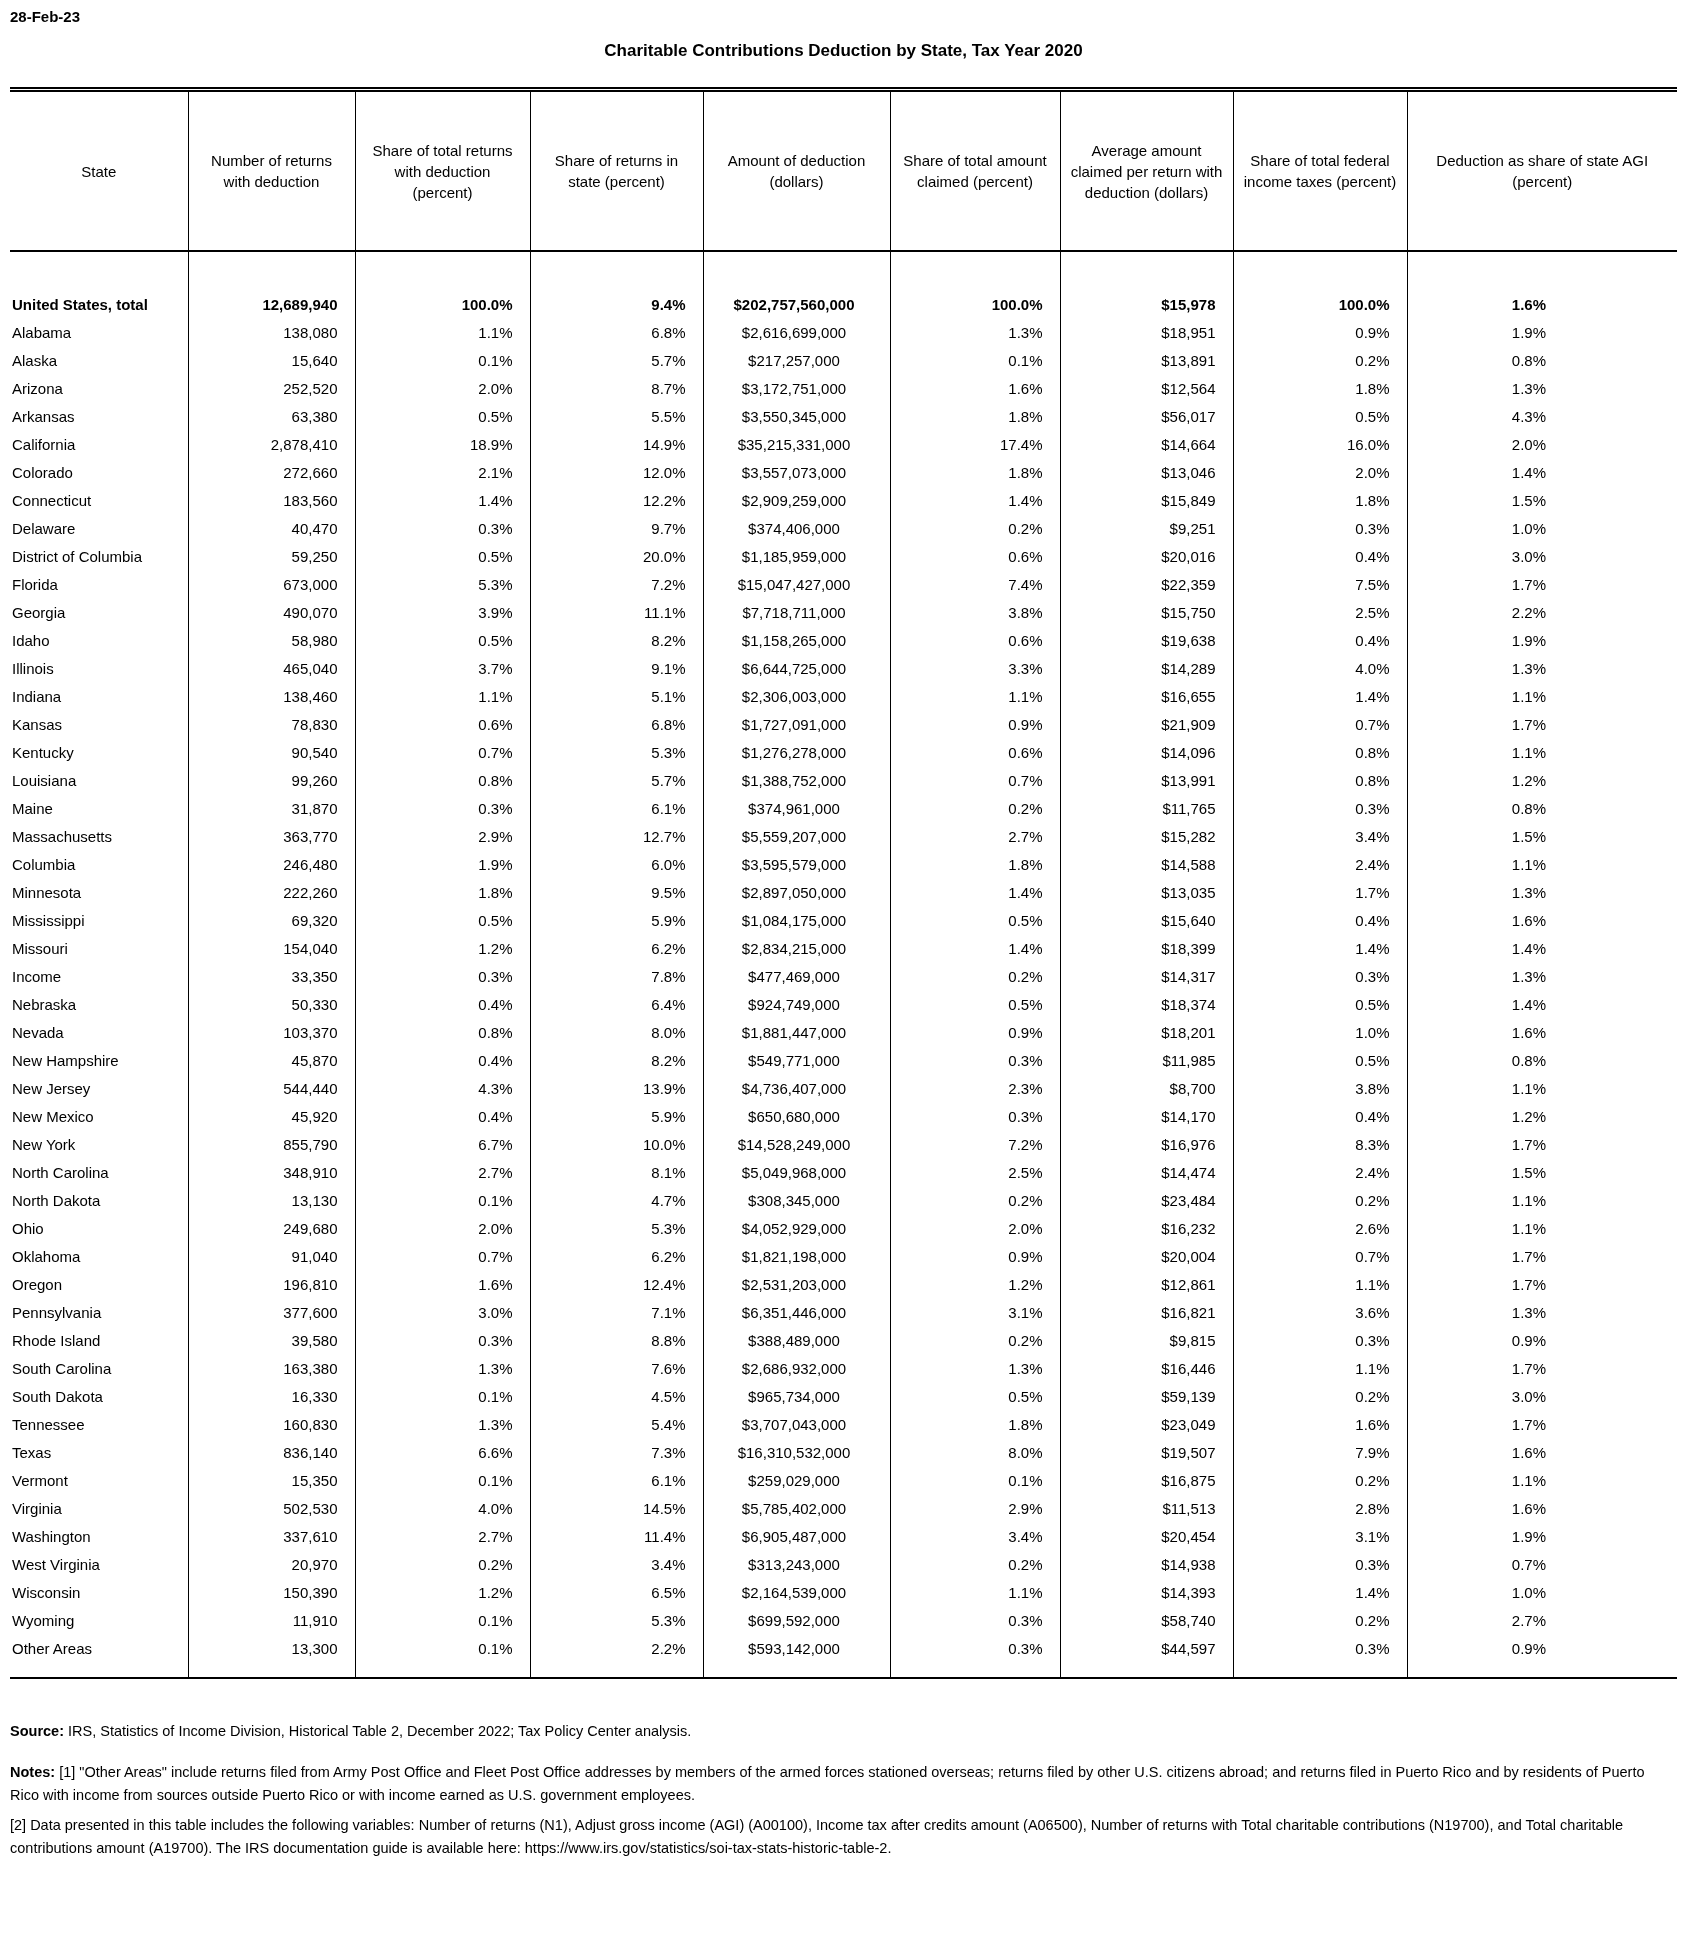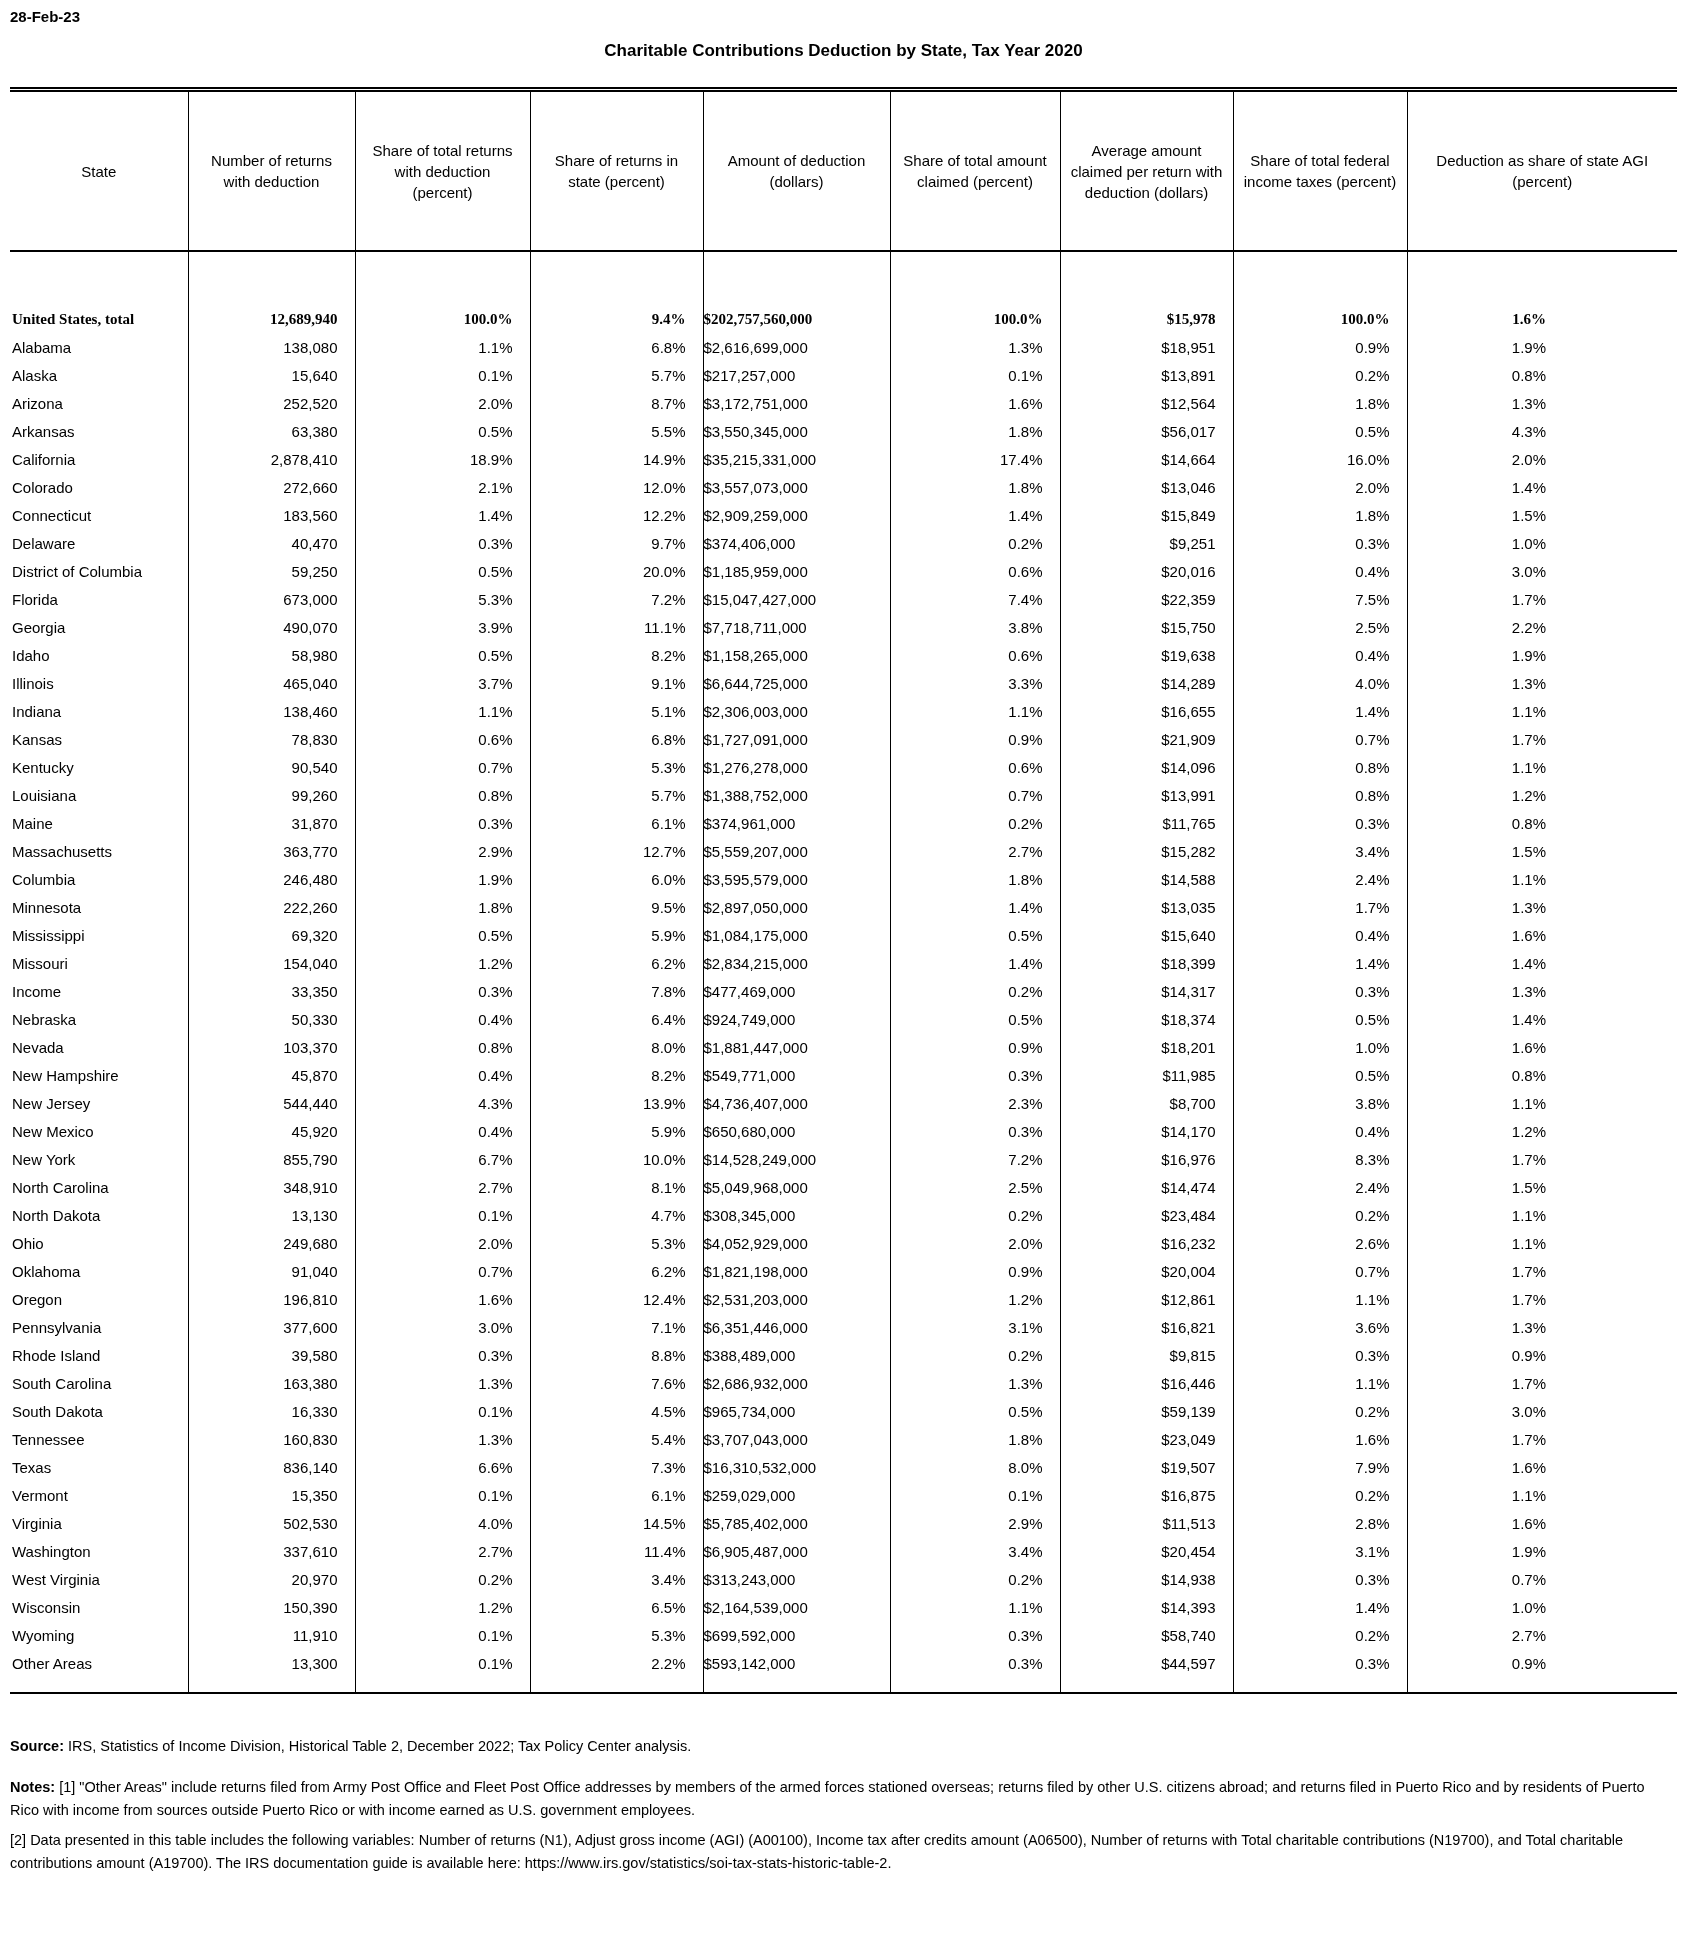--- a/index.html
+++ b/index.html
@@ -27,24 +27,24 @@
     overflow: hidden;
   }
   thead th:last-child { border-right: none; }
 
   tbody td {
     font-size: 15px; height: 28px; padding: 0; white-space: nowrap;
     border-right: 1px solid #000; vertical-align: bottom; overflow: hidden;
   }
   tbody td.cell-state { text-align: left; padding-left: 2px; }
   tbody td.cell-num   { text-align: right; padding-right: 17px; }
-  tbody td.cell-amount{ text-align: left; padding-right: 5px; }
+  tbody td.cell-amount{ text-align: center; padding-right: 5px; }
   tbody td.cell-last  { text-align: right; padding-right: 131px; border-right: none; }
   tbody tr.total-row td { font-weight: bold; }
-  tbody tr:first-child td { padding-top: 48px; font-family: Liberation Serif, serif; }
+  tbody tr:first-child td { padding-top: 33px; }
   tbody tr:last-child td { padding-bottom: 20px; }
 
   .notes-block { margin-top: 44px; width: 1667px; font-size: 14.5px; }
   .source-line { margin: 0 0 22px 0; }
   .note-para { margin: 0 0 6px 0; line-height: 1.62; }
   .notes-block b { font-weight: bold; }
 </style>
 </head>
 <body>
 

